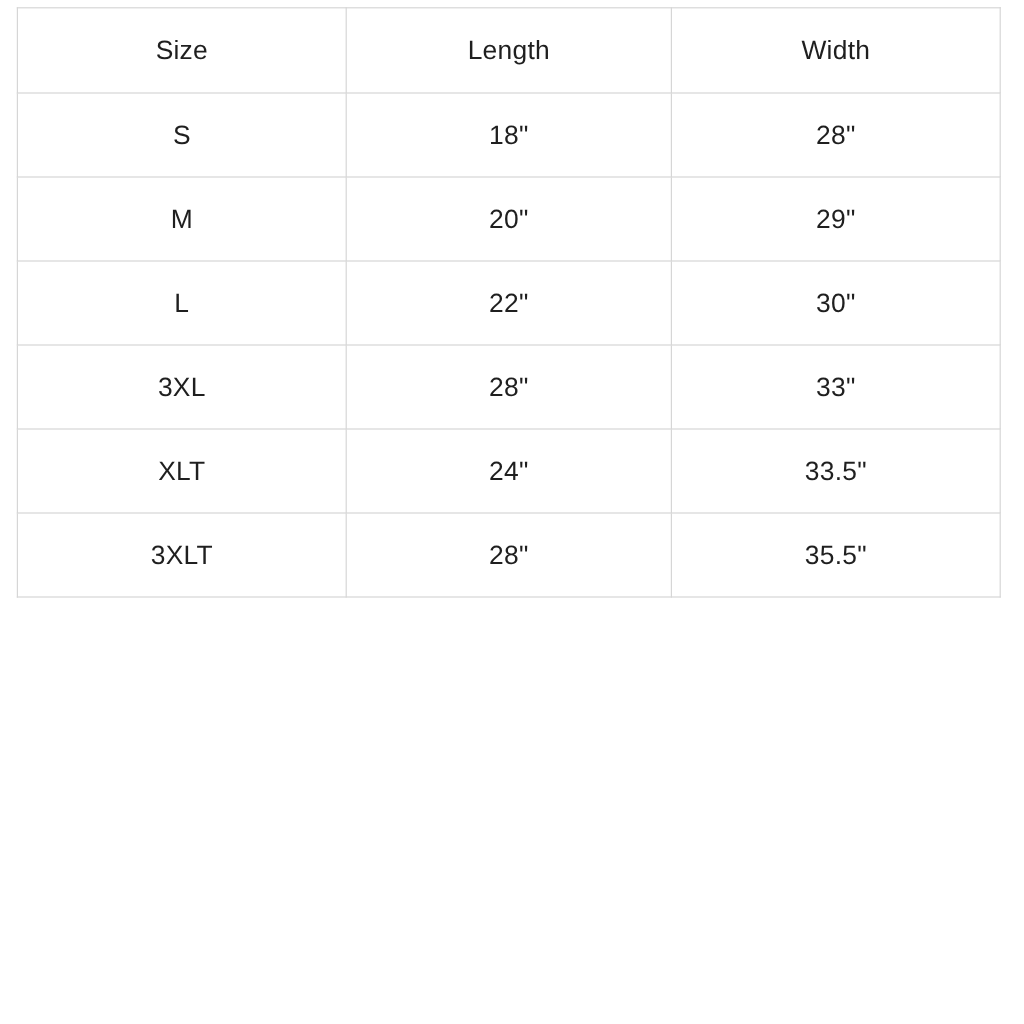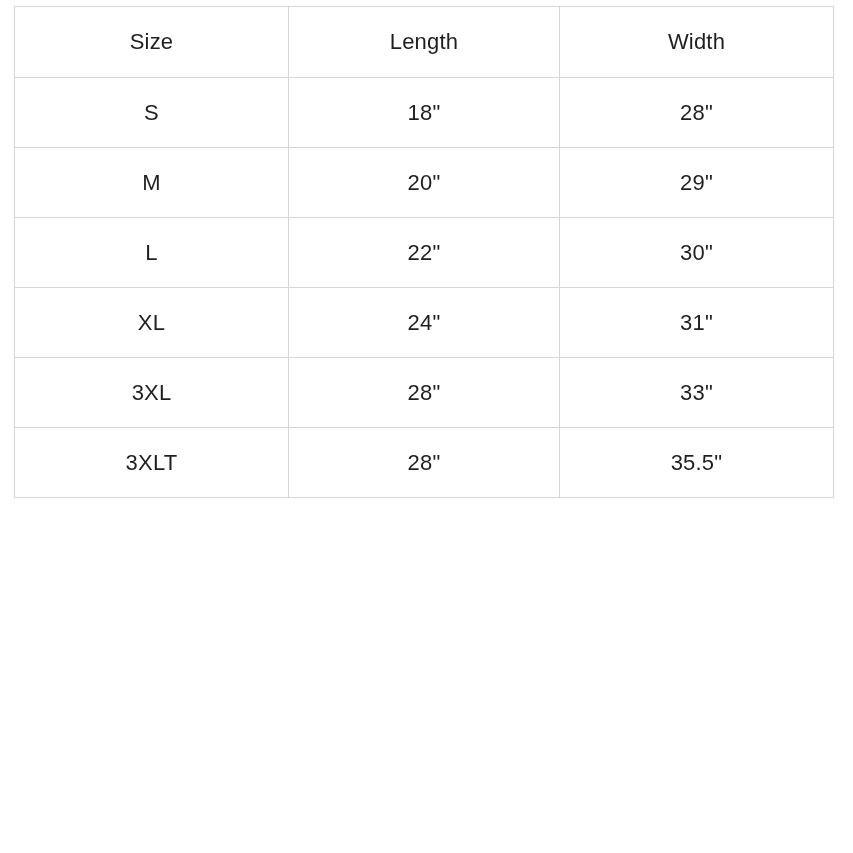--- a/index.html
+++ b/index.html
@@ -78,28 +78,28 @@
         <td>M</td>
         <td>20"</td>
         <td>29"</td>
       </tr>
       <tr>
         <td>L</td>
         <td>22"</td>
         <td>30"</td>
       </tr>
       <tr>
-        <td>XL</td>
-        <td>24"</td>
-        <td>31"</td>
-      </tr>
-      <tr>
         <td>3XL</td>
         <td>28"</td>
         <td>33"</td>
+      </tr>
+      <tr>
+        <td>XLT</td>
+        <td>24"</td>
+        <td>33.5"</td>
       </tr>
       <tr>
         <td>3XLT</td>
         <td>28"</td>
         <td>35.5"</td>
       </tr>
     </tbody>
   </table>
 </div>
 

